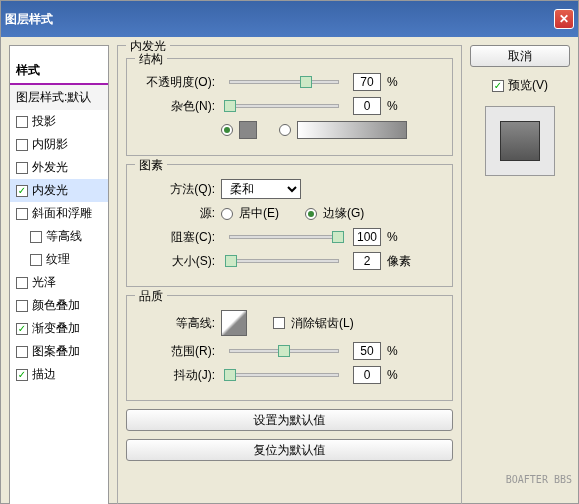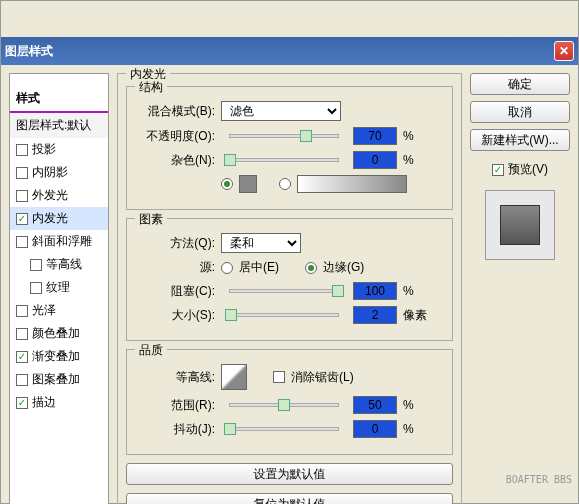--- a/index.html
+++ b/index.html
@@ -1,38 +1,38 @@
 <!DOCTYPE html>
 <html><head>
 <meta charset="utf-8">
 <style>
 * { box-sizing: border-box; margin: 0; padding: 0; font-family: "Microsoft YaHei", SimSun, sans-serif; font-size: 12px; }
 body { background: #fafafa; width: 579px; height: 504px; overflow: hidden; }
 .dialog { width: 579px; height: 504px; border: 1px solid #999; background: #ece9d8; position: relative; }
-.titlebar { height: 28px; background: linear-gradient(#3a65a8, #4b79c1); color: #fff; display: flex; align-items: center; padding: 0 4px; margin-top: 36px; }
+.titlebar { height: 36px; background: linear-gradient(#3a65a8, #4b79c1); color: #fff; display: flex; align-items: center; padding: 0 4px; }
 .titlebar .title { font-weight: bold; flex: 1; }
 .close-btn { width: 20px; height: 20px; background: linear-gradient(#e35f4b, #c33); color: #fff; display: flex; align-items: center; justify-content: center; border: 1px solid #fff; border-radius: 3px; font-weight: bold; cursor: pointer; }
 .body { display: flex; padding: 8px; gap: 8px; height: calc(100% - 24px); }
 .left-panel { width: 100px; background: #fff; border: 1px solid #999; padding: 4px 0; }
 .left-header { padding: 4px 6px; border-bottom: 2px solid #a21caf; font-weight: bold; margin-top: 8px; }
 .left-sub { padding: 4px 6px; background: #f4f4f4; }
 .style-item { display: flex; align-items: center; padding: 3px 6px; cursor: pointer; gap: 4px; }
 .style-item.sel { background: #d6e6ff; }
 .style-item .indent { width: 10px; }
 .chk { width: 12px; height: 12px; border: 1px solid #666; background: #fff; display: inline-flex; align-items: center; justify-content: center; font-size: 10px; color: #0a0; line-height: 1; }
 .middle-panel { flex: 1; position: relative; }
 .groupbox { border: 1px solid #aaa; padding: 8px 10px 10px; position: relative; margin-bottom: 8px; }
 .groupbox legend { position: absolute; top: -8px; left: 8px; background: #ece9d8; padding: 0 4px; }
 .main-group { height: 100%; padding: 12px 8px 8px; }
 .row { display: flex; align-items: center; margin: 6px 0; gap: 6px; }
 .label { width: 78px; text-align: right; }
 .select { height: 20px; background: #fff; border: 1px solid #666; padding: 0 4px; }
 .slider-track { flex: 1; height: 4px; background: #ddd; border: 1px solid #aaa; position: relative; margin: 0 8px; max-width: 110px; }
 .slider-handle { position: absolute; top: -5px; width: 12px; height: 12px; background: #cde9c6; border: 1px solid #5a8; transform: translateX(-50%); }
-.num { width: 44px; height: 18px; border: 1px solid #666; background: #1d4ed8; text-align: center; }
+.num { width: 28px; height: 18px; border: 1px solid #666; background: #ffffff; text-align: center; }
 .unit { width: 26px; }
 .radio { width: 12px; height: 12px; border: 1px solid #666; border-radius: 50%; background: #fff; display: inline-flex; align-items: center; justify-content: center; }
 .radio.checked::after { content: ""; width: 6px; height: 6px; background: #3a8a3a; border-radius: 50%; }
 .swatch { width: 18px; height: 18px; border: 1px solid #666; background: #444; }
 .swatch.grad { background: linear-gradient(90deg, #fff, #888); width: 24px; }
 .contour { width: 26px; height: 26px; border: 1px solid #666; background: linear-gradient(135deg, #fff 45%, #888 55%); }
 .btn { height: 22px; padding: 0 10px; background: linear-gradient(#fefefe, #e6e6e6); border: 1px solid #888; border-radius: 3px; cursor: pointer; }
 .right-panel { width: 100px; display: flex; flex-direction: column; gap: 6px; align-items: stretch; }
 .right-panel .btn { width: 100%; text-align: center; }
 .preview-box { width: 70px; height: 70px; border: 1px solid #999; background: #e8e8e8; margin: 6px auto; display: flex; align-items: center; justify-content: center; }
@@ -107,24 +107,20 @@
         </div>
     </div>
 
     <div class="middle-panel">
       <div class="groupbox main-group">
         <legend>内发光</legend>
 
         <div class="groupbox">
           <legend>结构</legend>
           <div class="row">
-            <span class="label">混合模式(B):</span>
-            <select class="select" style="width:120px"><option>滤色</option></select>
-          </div>
-          <div class="row">
             <span class="label">不透明度(O):</span>
             <div class="slider-track">
                 <div class="slider-handle" style="left:70%"></div>
               </div>
             <input class="num" value="70" style="">
             <span class="unit">%</span>
           </div>
           <div class="row">
             <span class="label">杂色(N):</span>
             <div class="slider-track">
@@ -203,23 +199,21 @@
         </div>
 
         <div class="bottom-btns">
           <button class="btn">设置为默认值</button>
           <button class="btn">复位为默认值</button>
         </div>
       </div>
     </div>
 
     <div class="right-panel">
-      <button class="btn">确定</button>
       <button class="btn">取消</button>
-      <button class="btn">新建样式(W)...</button>
       <div class="chk-row">
         <span class="chk">✓</span>
         <span>预览(V)</span>
       </div>
       <div class="preview-box">
         <div class="preview-inner"></div>
       </div>
     </div>
   </div>
   <div class="watermark">BOAFTER BBS</div>

